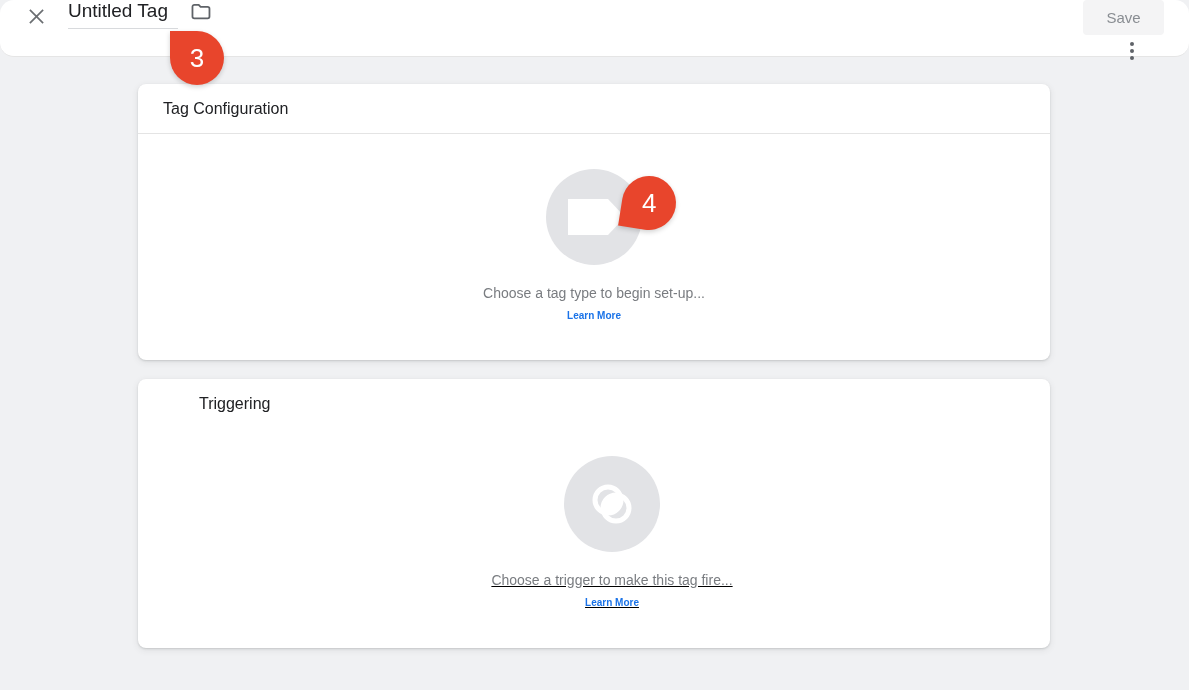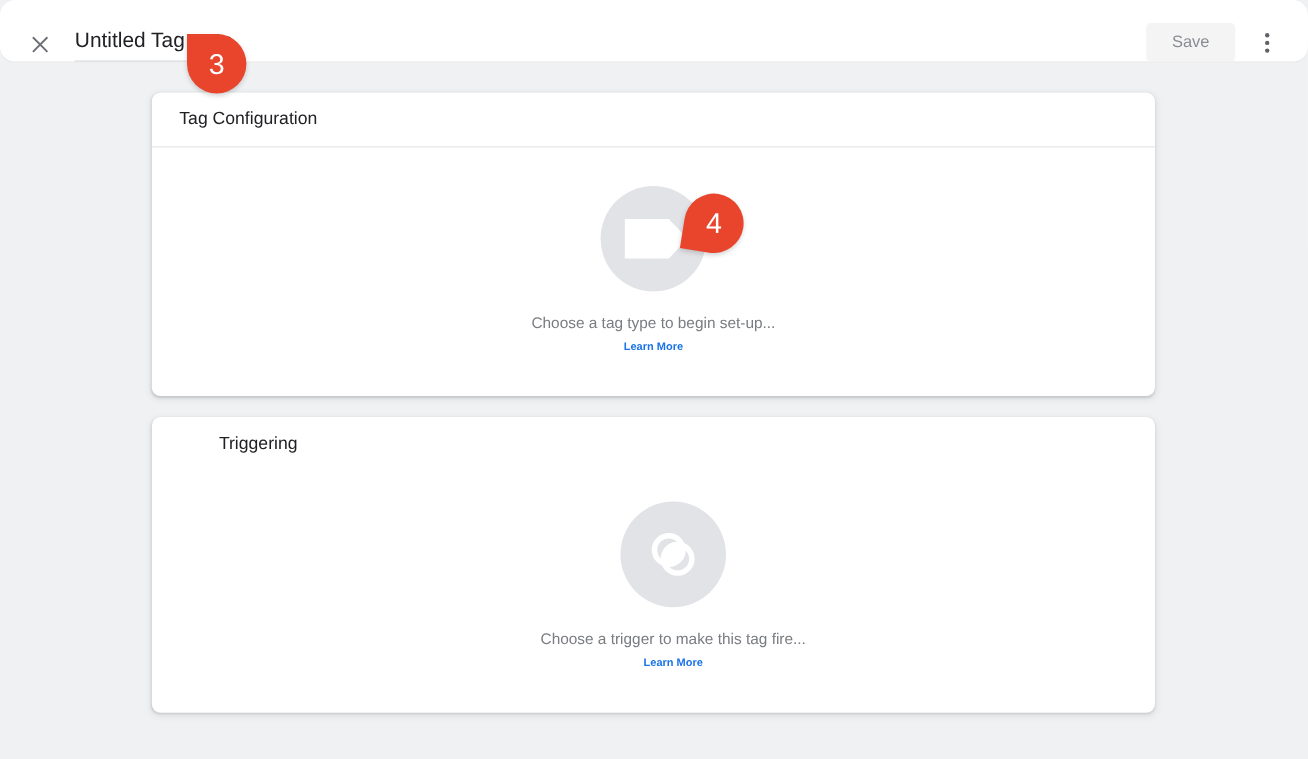--- a/index.html
+++ b/index.html
@@ -14,21 +14,21 @@
   }
 
   
   .topbar {
     position: absolute;
     top: 0; left: 0; right: 0;
     height: 57px;
     background: #ffffff;
     border-bottom: 1px solid #e5e5e5;
     display: flex;
-    align-items: flex-end;
+    align-items: flex-start;
     z-index: 5;
     border-radius: 14px;
   }
   .close-btn {
     margin-left: 20px;
     width: 32px; height: 32px;
     background: none; border: none; padding: 0;
     display: flex; align-items: center; justify-content: center;
     cursor: pointer;
   }
@@ -41,21 +41,21 @@
     font-size: 19px;
     color: #202124;
     padding: 0 0 6px 0;
   }
   .folder-btn {
     margin-left: 12px; margin-top: 3px;
     background: none; border: none; padding: 0;
     cursor: pointer;
     display: flex; align-items: center;
   }
-  .right-actions { margin-left: auto; margin-right: 25px; display: flex; align-items: center; }
+  .right-actions { margin-left: auto; margin-right: 25px; display: flex; align-items: center; flex-direction: column; }
   .save-btn {
     width: 81px; height: 35px;
     border: none; border-radius: 4px;
     background: #f4f4f5;
     color: #898d92;
     font-size: 15px;
     font-family: inherit;
     cursor: pointer;
   }
   .kebab-btn {
@@ -88,21 +88,21 @@
   .card-title {
     height: 49px;
     line-height: 49px;
     padding-left: 25px;
     font-size: 16px;
     color: #202124;
   }
   .title-divider { height: 1px; background: #e4e4e4; }
   .card-body { display: flex; flex-direction: column; align-items: center; }
   .card-tag .card-body { padding-top: 35px; justify-content: flex-end; }
-  .card-trigger .card-body { padding-top: 28px; }
+  .card-trigger .card-body { padding-top: 28px; text-decoration: underline; }
   .icon-circle {
     width: 96px; height: 96px;
     border-radius: 50%;
     background: var(--circle-gray, #e2e3e6);
     display: flex; align-items: center; justify-content: center;
   }
   .hint-text { margin-top: 20px; font-size: 14px; color: #797c80; }
   .learn-more-link {
     margin-top: 9px;
     font-size: 10px;

